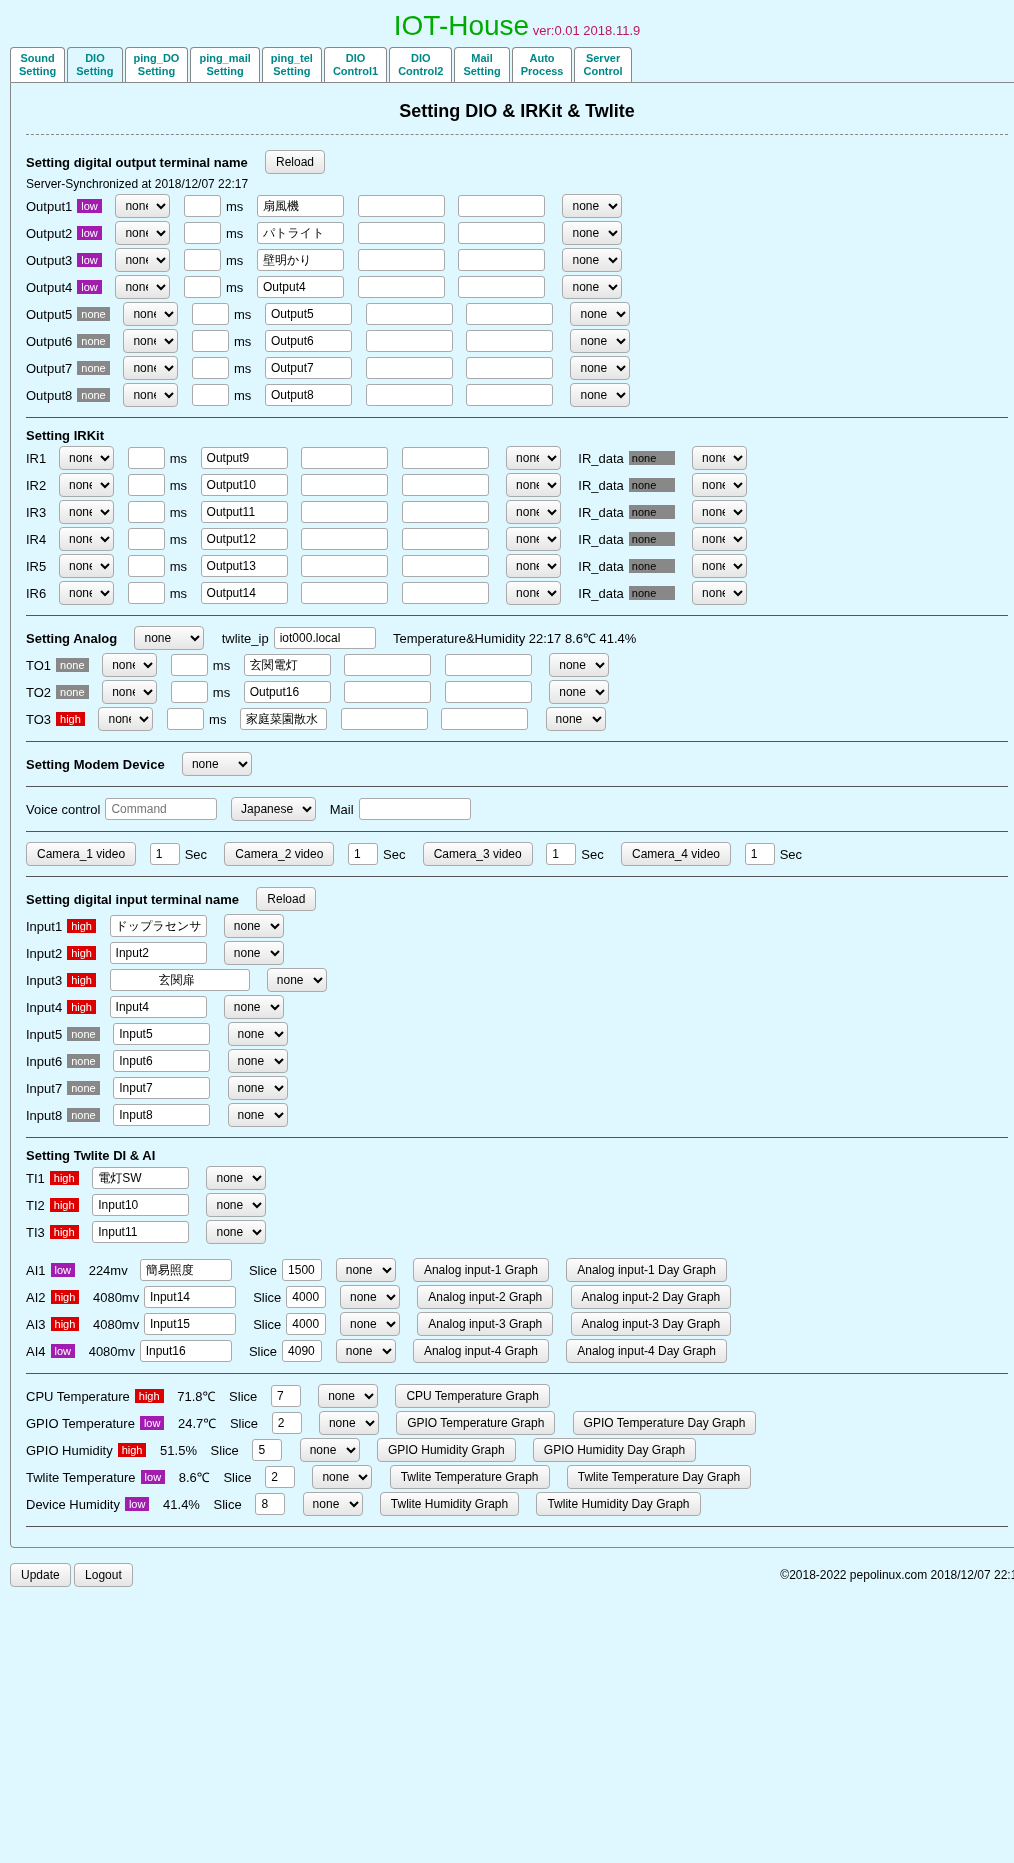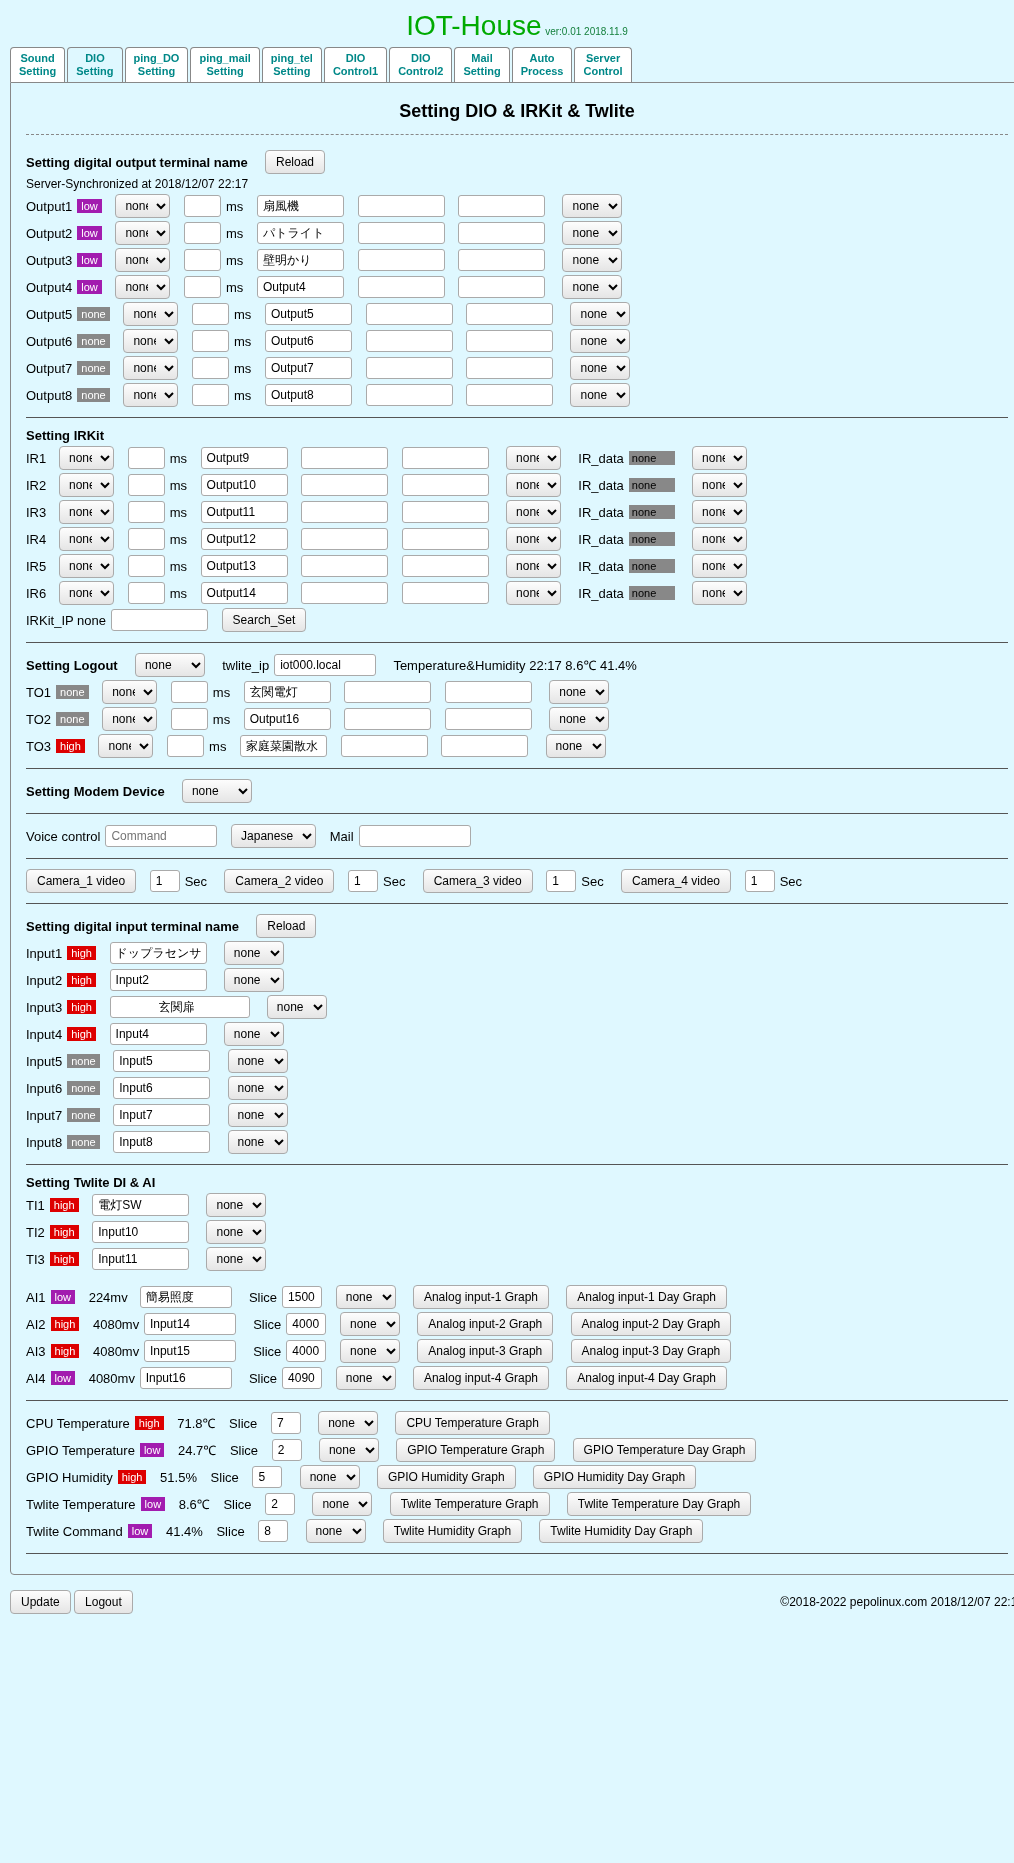--- a/index.html
+++ b/index.html
@@ -1,19 +1,19 @@
 <!DOCTYPE html>
 <html><head>
 <meta charset="utf-8">
 <style>
 body{margin:0;font-family:Arial,sans-serif;font-size:13px;background:#dff8ff;color:#000}
 .page{width:1014px;margin:0 auto;padding:5px 10px 10px}
 .title{text-align:center;margin:5px 0}
 .title span.main{color:#0a0;font-size:28px;font-weight:normal}
-.title span.ver{color:#15803d;font-size:10px}
+.title span.ver{color:#be185d;font-size:13px}
 .tabs{display:flex;gap:2px;margin-bottom:0}
 .tab{background:#fff;border:1px solid #888;border-bottom:none;border-radius:4px 4px 0 0;padding:4px 8px;font-size:11px;text-align:center;color:#088;cursor:pointer;font-weight:bold;line-height:1.2}
 .tab.active{background:#dff8ff}
 .panel{border:1px solid #888;background:#dff8ff;padding:10px 15px;border-radius:0 4px 4px 4px}
 h2{text-align:center;font-size:18px;margin:8px 0 12px}
 .dashes{border-top:1px dashed #888;margin:5px 0 15px}
 b.sec{font-weight:bold;font-size:13px}
 button,.btn{background:linear-gradient(#fdfdfd,#e5e5e5);border:1px solid #aaa;border-radius:4px;padding:4px 10px;font-size:12px;cursor:pointer}
 select{background:linear-gradient(#fdfdfd,#e5e5e5);border:1px solid #aaa;border-radius:4px;padding:3px 5px;font-size:12px}
 input[type=text]{border:1px solid #aaa;border-radius:3px;padding:3px 5px;font-size:12px;background:#fff}
@@ -67,24 +67,23 @@
 
 <b class="sec">Setting IRKit</b>
 <div id="irs">
         <div class="row"><span style="width:28px">IR1</span><select style="width:55px"><option>none</option></select>&nbsp;<input type="text" style="width: 25px;" value=""><span>ms</span>&nbsp;<input type="text" style="width: 75px;" value="Output9">&nbsp;<input type="text" style="width: 75px;" value="">&nbsp;<input type="text" style="width: 75px;" value="">&nbsp;&nbsp;<select style="width:55px"><option>none</option></select>&nbsp;&nbsp;<span>IR_data</span><span class="irdata">none</span>&nbsp;&nbsp;<select style="width:55px"><option>none</option></select></div>
         <div class="row"><span style="width:28px">IR2</span><select style="width:55px"><option>none</option></select>&nbsp;<input type="text" style="width: 25px;" value=""><span>ms</span>&nbsp;<input type="text" style="width: 75px;" value="Output10">&nbsp;<input type="text" style="width: 75px;" value="">&nbsp;<input type="text" style="width: 75px;" value="">&nbsp;&nbsp;<select style="width:55px"><option>none</option></select>&nbsp;&nbsp;<span>IR_data</span><span class="irdata">none</span>&nbsp;&nbsp;<select style="width:55px"><option>none</option></select></div>
         <div class="row"><span style="width:28px">IR3</span><select style="width:55px"><option>none</option></select>&nbsp;<input type="text" style="width: 25px;" value=""><span>ms</span>&nbsp;<input type="text" style="width: 75px;" value="Output11">&nbsp;<input type="text" style="width: 75px;" value="">&nbsp;<input type="text" style="width: 75px;" value="">&nbsp;&nbsp;<select style="width:55px"><option>none</option></select>&nbsp;&nbsp;<span>IR_data</span><span class="irdata">none</span>&nbsp;&nbsp;<select style="width:55px"><option>none</option></select></div>
         <div class="row"><span style="width:28px">IR4</span><select style="width:55px"><option>none</option></select>&nbsp;<input type="text" style="width: 25px;" value=""><span>ms</span>&nbsp;<input type="text" style="width: 75px;" value="Output12">&nbsp;<input type="text" style="width: 75px;" value="">&nbsp;<input type="text" style="width: 75px;" value="">&nbsp;&nbsp;<select style="width:55px"><option>none</option></select>&nbsp;&nbsp;<span>IR_data</span><span class="irdata">none</span>&nbsp;&nbsp;<select style="width:55px"><option>none</option></select></div>
         <div class="row"><span style="width:28px">IR5</span><select style="width:55px"><option>none</option></select>&nbsp;<input type="text" style="width: 25px;" value=""><span>ms</span>&nbsp;<input type="text" style="width: 75px;" value="Output13">&nbsp;<input type="text" style="width: 75px;" value="">&nbsp;<input type="text" style="width: 75px;" value="">&nbsp;&nbsp;<select style="width:55px"><option>none</option></select>&nbsp;&nbsp;<span>IR_data</span><span class="irdata">none</span>&nbsp;&nbsp;<select style="width:55px"><option>none</option></select></div>
         <div class="row"><span style="width:28px">IR6</span><select style="width:55px"><option>none</option></select>&nbsp;<input type="text" style="width: 25px;" value=""><span>ms</span>&nbsp;<input type="text" style="width: 75px;" value="Output14">&nbsp;<input type="text" style="width: 75px;" value="">&nbsp;<input type="text" style="width: 75px;" value="">&nbsp;&nbsp;<select style="width:55px"><option>none</option></select>&nbsp;&nbsp;<span>IR_data</span><span class="irdata">none</span>&nbsp;&nbsp;<select style="width:55px"><option>none</option></select></div>
       </div>
-<div class="row"><span>IRKit_IP none</span><input type="text" class="w85" style="">&nbsp;<button>Search_Set</button></div>
 <hr>
 
-<div class="row"><b class="sec">Setting Logout</b>&nbsp;&nbsp;<select style="width:70px"><option>none</option></select>&nbsp;&nbsp;<span>twlite_ip</span><input type="text" class="w90" value="iot000.local" style="">&nbsp;&nbsp;<span>Temperature&amp;Humidity 22:17 8.6℃ 41.4%</span></div>
+<div class="row"><b class="sec">Setting Analog</b>&nbsp;&nbsp;<select style="width:70px"><option>none</option></select>&nbsp;&nbsp;<span>twlite_ip</span><input type="text" class="w90" value="iot000.local" style="">&nbsp;&nbsp;<span>Temperature&amp;Humidity 22:17 8.6℃ 41.4%</span></div>
 <div id="tos">
         <div class="row"><span>TO1</span><span class="badge none">none</span>&nbsp;<select style="width:55px"><option>none</option></select>&nbsp;<input type="text" style="width: 25px;" value=""><span>ms</span>&nbsp;<input type="text" style="width: 75px;" value="玄関電灯">&nbsp;<input type="text" style="width: 75px;" value="">&nbsp;<input type="text" style="width: 75px;" value="">&nbsp;&nbsp;<select style="width:60px"><option>none</option></select></div>
         <div class="row"><span>TO2</span><span class="badge none">none</span>&nbsp;<select style="width:55px"><option>none</option></select>&nbsp;<input type="text" style="width: 25px;" value=""><span>ms</span>&nbsp;<input type="text" style="width: 75px;" value="Output16">&nbsp;<input type="text" style="width: 75px;" value="">&nbsp;<input type="text" style="width: 75px;" value="">&nbsp;&nbsp;<select style="width:60px"><option>none</option></select></div>
         <div class="row"><span>TO3</span><span class="badge high">high</span>&nbsp;<select style="width:55px"><option>none</option></select>&nbsp;<input type="text" style="width: 25px;" value=""><span>ms</span>&nbsp;<input type="text" style="width: 75px;" value="家庭菜園散水">&nbsp;<input type="text" style="width: 75px;" value="">&nbsp;<input type="text" style="width: 75px;" value="">&nbsp;&nbsp;<select style="width:60px"><option>none</option></select></div>
       </div>
 <hr>
 
 <div class="row"><b class="sec">Setting Modem Device</b>&nbsp;&nbsp;<select style="width:70px"><option>none</option></select></div>
 <hr>
 
@@ -119,21 +118,21 @@
         <div class="row"><span>AI2</span><span class="badge high">high</span>&nbsp;<span style="width:46px">4080mv</span><input type="text" style="width: 80px;" value="Input14">&nbsp;&nbsp;<span>Slice</span><input type="text" style="width: 28px;" value="4000">&nbsp;<select style="width:60px"><option>none</option></select>&nbsp;&nbsp;<button>Analog input-2 Graph</button>&nbsp;&nbsp;<button>Analog input-2 Day Graph</button></div>
         <div class="row"><span>AI3</span><span class="badge high">high</span>&nbsp;<span style="width:46px">4080mv</span><input type="text" style="width: 80px;" value="Input15">&nbsp;&nbsp;<span>Slice</span><input type="text" style="width: 28px;" value="4000">&nbsp;<select style="width:60px"><option>none</option></select>&nbsp;&nbsp;<button>Analog input-3 Graph</button>&nbsp;&nbsp;<button>Analog input-3 Day Graph</button></div>
         <div class="row"><span>AI4</span><span class="badge low">low</span>&nbsp;<span style="width:46px">4080mv</span><input type="text" style="width: 80px;" value="Input16">&nbsp;&nbsp;<span>Slice</span><input type="text" style="width: 28px;" value="4090">&nbsp;<select style="width:60px"><option>none</option></select>&nbsp;&nbsp;<button>Analog input-4 Graph</button>&nbsp;&nbsp;<button>Analog input-4 Day Graph</button></div>
       </div>
 <hr>
 <div id="sensors">
         <div class="row"><span>CPU Temperature</span><span class="badge high">high</span>&nbsp;<span>71.8℃</span>&nbsp;<span>Slice</span>&nbsp;<input type="text" style="width: 18px;" value="7">&nbsp;&nbsp;<select style="width:60px"><option>none</option></select>&nbsp;&nbsp;<button>CPU Temperature Graph</button>&nbsp;&nbsp;</div>
         <div class="row"><span>GPIO Temperature</span><span class="badge low">low</span>&nbsp;<span>24.7℃</span>&nbsp;<span>Slice</span>&nbsp;<input type="text" style="width: 18px;" value="2">&nbsp;&nbsp;<select style="width:60px"><option>none</option></select>&nbsp;&nbsp;<button>GPIO Temperature Graph</button>&nbsp;&nbsp;<button>GPIO Temperature Day Graph</button>&nbsp;&nbsp;</div>
         <div class="row"><span>GPIO Humidity</span><span class="badge high">high</span>&nbsp;<span>51.5%</span>&nbsp;<span>Slice</span>&nbsp;<input type="text" style="width: 18px;" value="5">&nbsp;&nbsp;<select style="width:60px"><option>none</option></select>&nbsp;&nbsp;<button>GPIO Humidity Graph</button>&nbsp;&nbsp;<button>GPIO Humidity Day Graph</button>&nbsp;&nbsp;</div>
         <div class="row"><span>Twlite Temperature</span><span class="badge low">low</span>&nbsp;<span>8.6℃</span>&nbsp;<span>Slice</span>&nbsp;<input type="text" style="width: 18px;" value="2">&nbsp;&nbsp;<select style="width:60px"><option>none</option></select>&nbsp;&nbsp;<button>Twlite Temperature Graph</button>&nbsp;&nbsp;<button>Twlite Temperature Day Graph</button>&nbsp;&nbsp;</div>
-        <div class="row"><span>Twlite Command</span><span class="badge low">low</span>&nbsp;<span>41.4%</span>&nbsp;<span>Slice</span>&nbsp;<input type="text" style="width: 18px;" value="8">&nbsp;&nbsp;<select style="width:60px"><option>none</option></select>&nbsp;&nbsp;<button>Twlite Humidity Graph</button>&nbsp;&nbsp;<button>Twlite Humidity Day Graph</button>&nbsp;&nbsp;</div>
+        <div class="row"><span>Device Humidity</span><span class="badge low">low</span>&nbsp;<span>41.4%</span>&nbsp;<span>Slice</span>&nbsp;<input type="text" style="width: 18px;" value="8">&nbsp;&nbsp;<select style="width:60px"><option>none</option></select>&nbsp;&nbsp;<button>Twlite Humidity Graph</button>&nbsp;&nbsp;<button>Twlite Humidity Day Graph</button>&nbsp;&nbsp;</div>
       </div>
 <hr>
 
 </div>
 
 <div class="footer">
 <div><button>Update</button>&nbsp;<button>Logout</button></div>
 <div>©2018-2022 pepolinux.com  2018/12/07 22:17</div>
 </div>
 </div>

